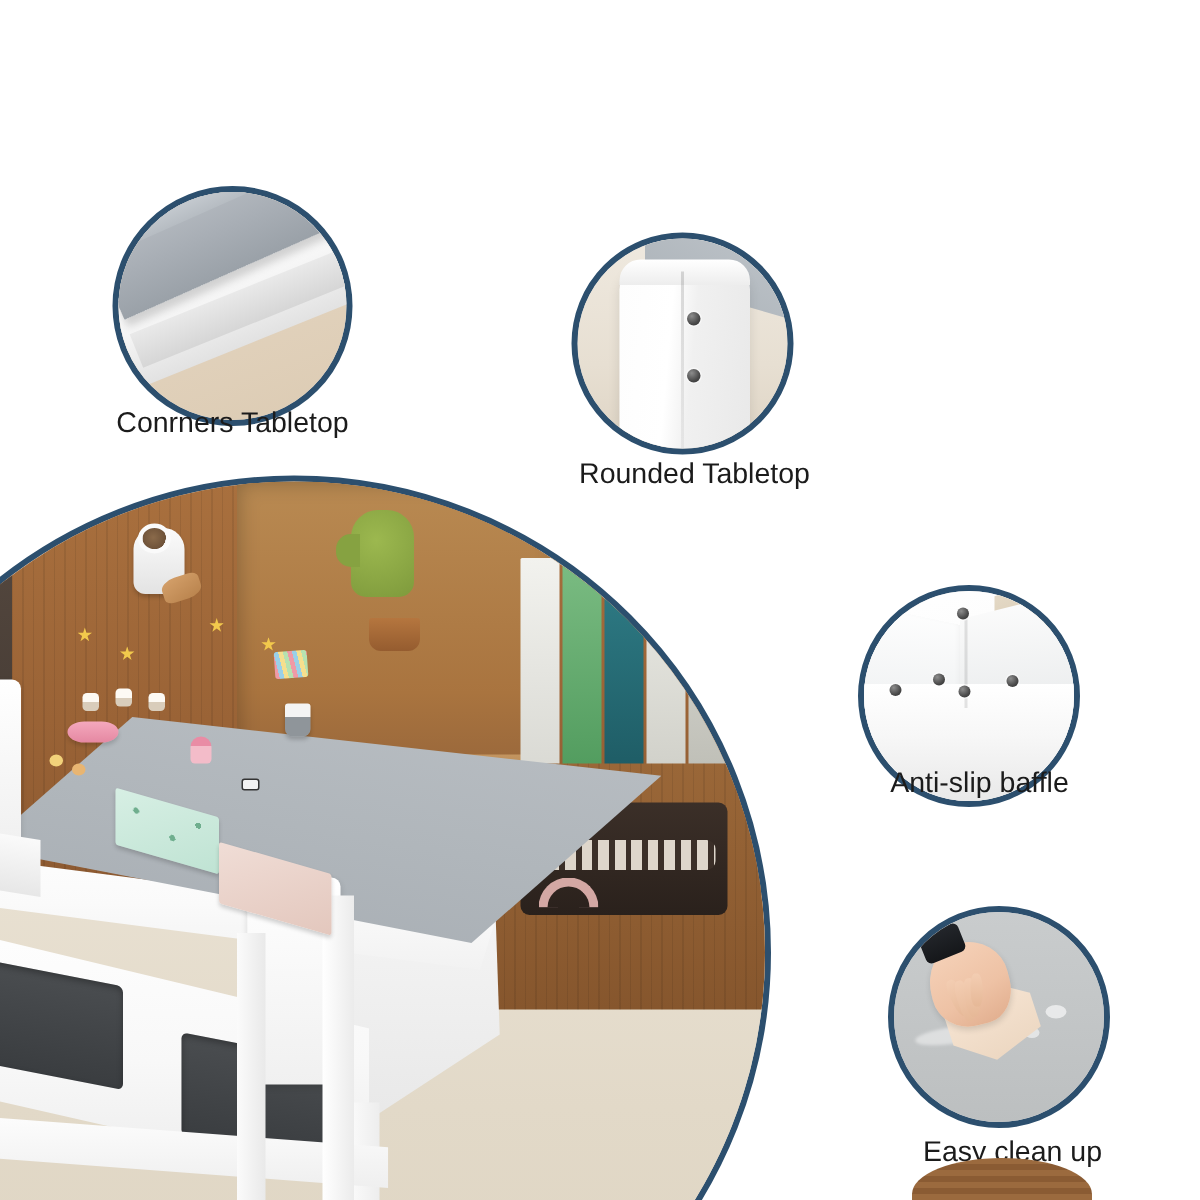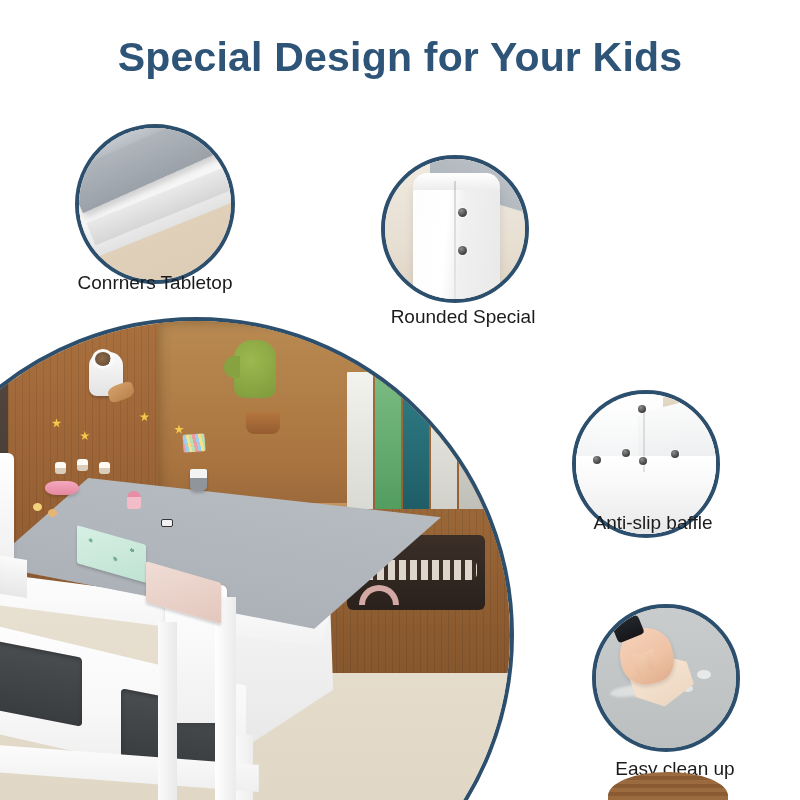--- a/index.html
+++ b/index.html
@@ -380,21 +380,20 @@
     background:
       repeating-linear-gradient(0deg,#9b6a3e 0 4px,#8a5b33 4px 8px);
     border-radius:50% 50% 14px 14px/40% 40% 14px 14px;
   }
 </style>
 </head>
 <body>
 
 <div class="stage">
 
-  <div class="title">Special Design for Your Kids</div>
 
   <div class="callout">
     <div class="ring" id="c1">
       <div class="c1-bg"></div>
       <div class="c1-white"></div>
       <div class="c1-inner"></div>
       <div class="c1-top"></div>
       <div class="c1-top-face"></div>
     </div>
     <div class="cap" id="l1">Conrners Tabletop</div>
@@ -403,21 +402,21 @@
   <div class="callout">
     <div class="ring" id="c2">
       <div class="c2-bg"></div>
       <div class="c2-gray"></div>
       <div class="c2-post"></div>
       <div class="c2-edge"></div>
       <div class="c2-fold"></div>
       <div class="screw c2-s1"></div>
       <div class="screw c2-s2"></div>
     </div>
-    <div class="cap" id="l2">Rounded Special</div>
+    <div class="cap" id="l2">Rounded Tabletop</div>
   </div>
 
   <div class="callout">
     <div class="ring" id="c3">
       <div class="c3-bg"></div>
       <div class="c3-beige"></div>
       <div class="c3-left"></div>
       <div class="c3-right"></div>
       <div class="c3-front"></div>
       <div class="c3-seam"></div>

